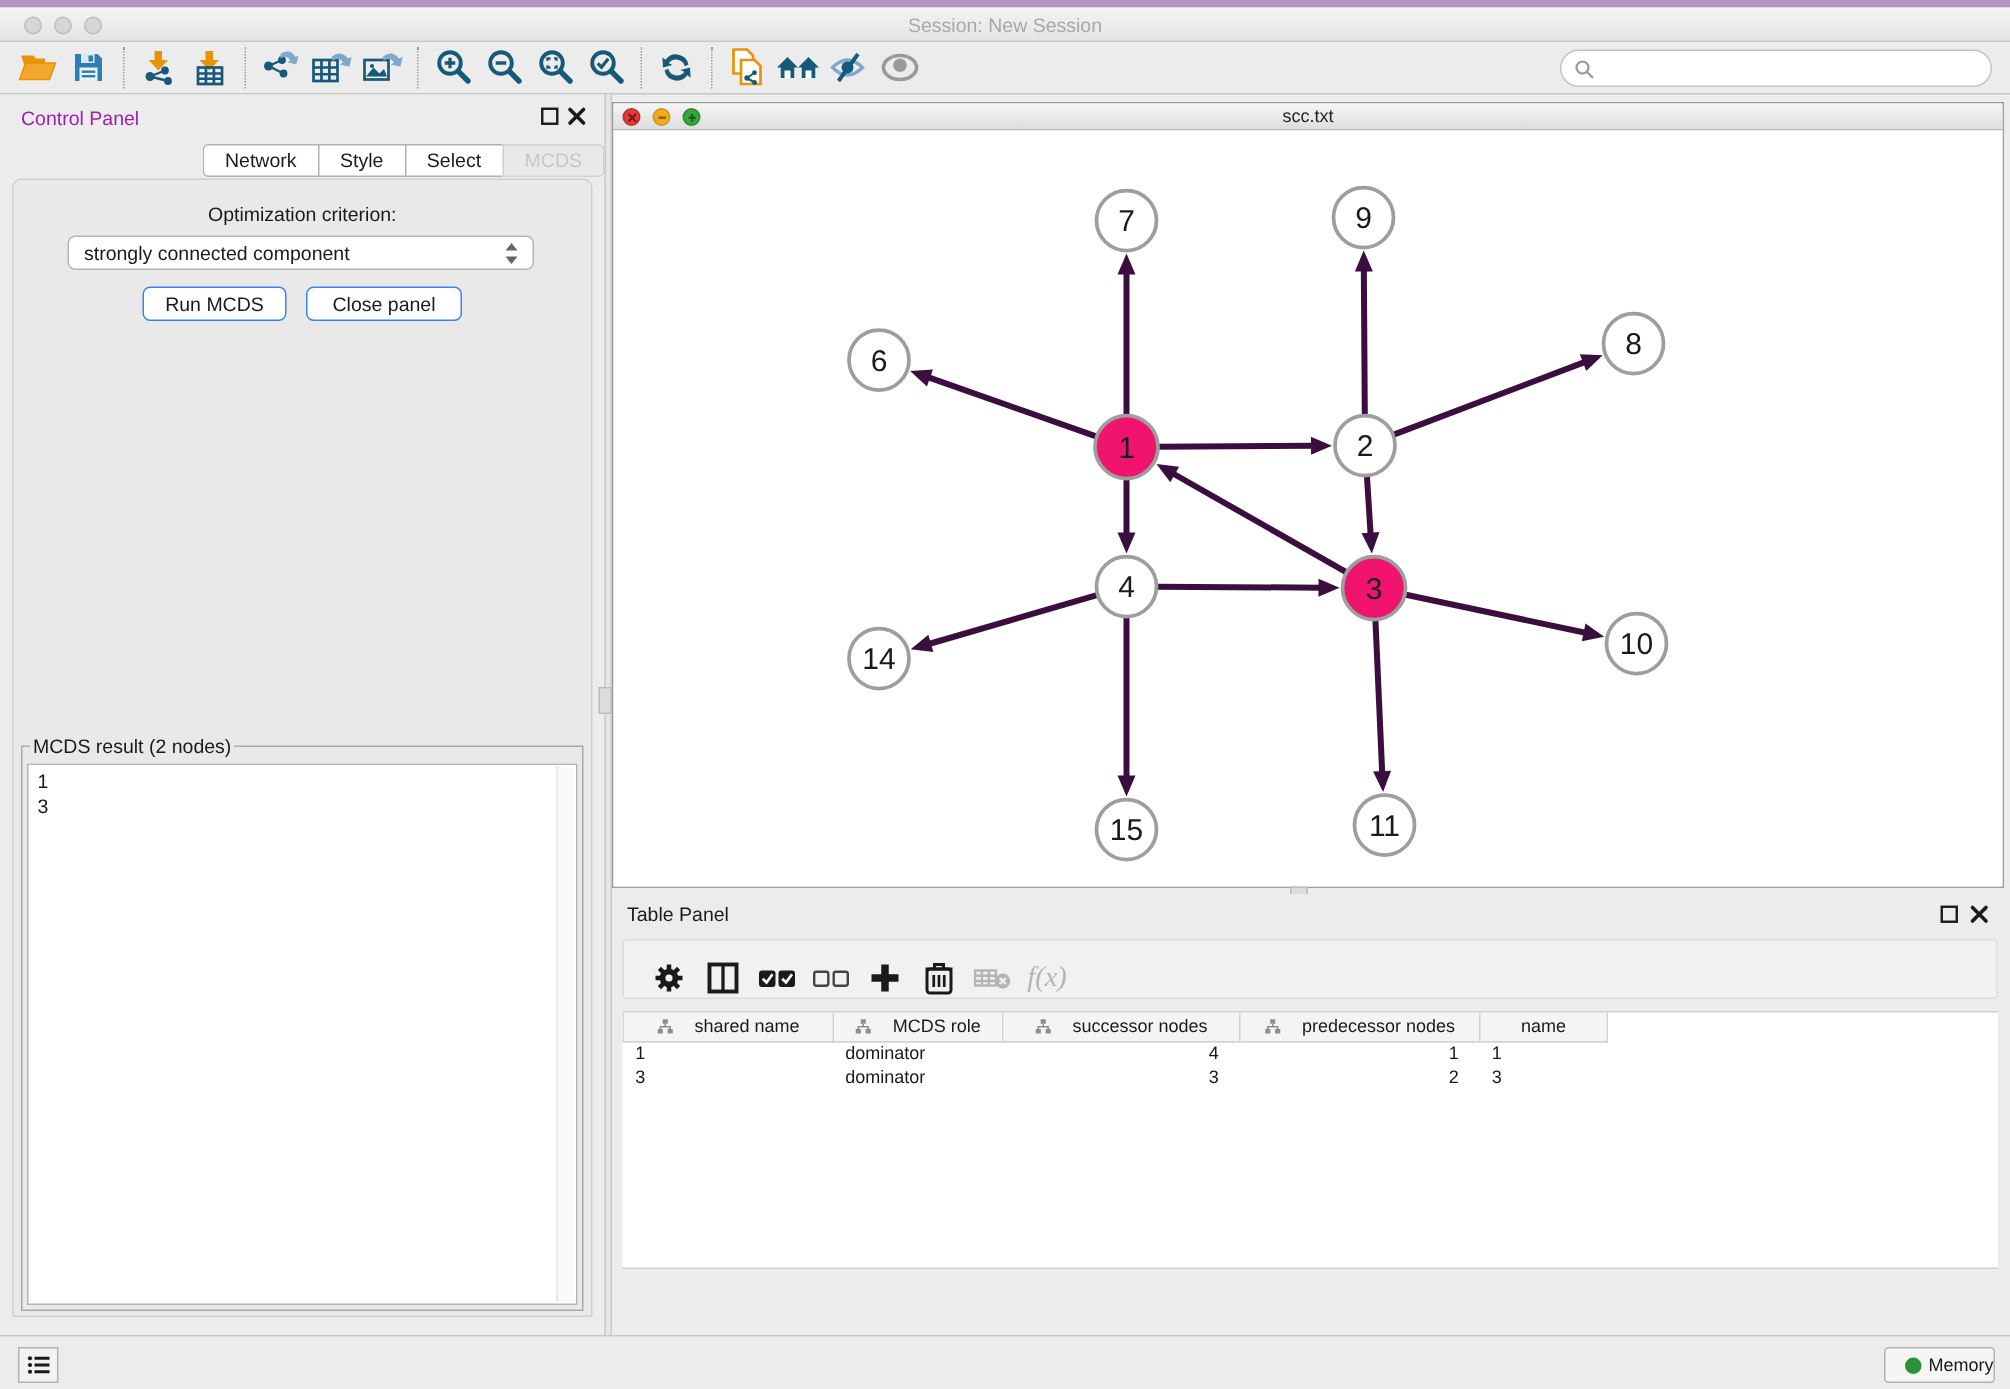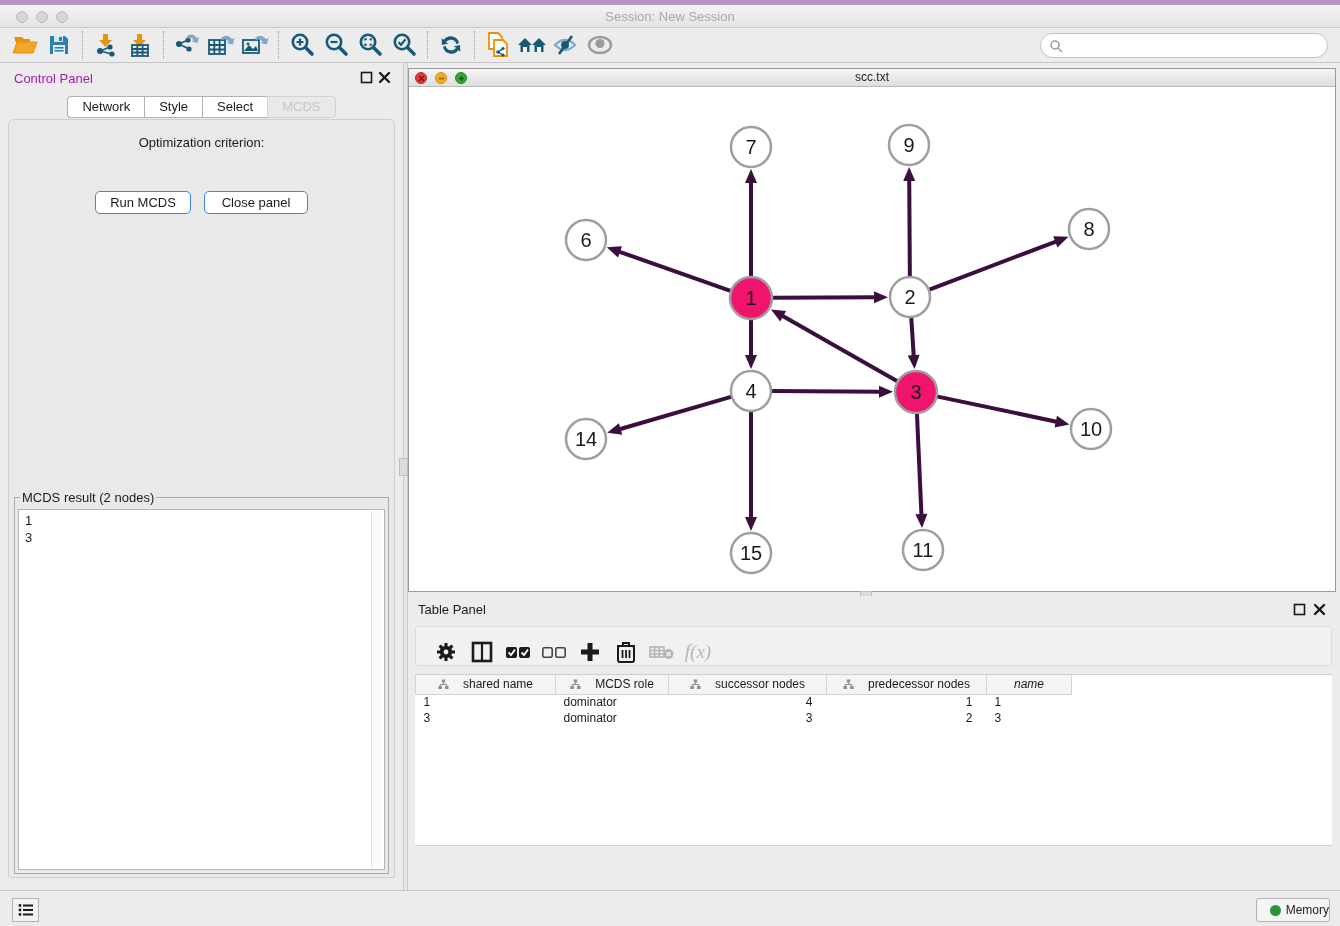--- a/index.html
+++ b/index.html
@@ -17,21 +17,21 @@
   
   #toolbar { left:0; top:28px; width:1340px; height:35px; background:#ececec; border-bottom:1px solid #c6c6c6; display:flex; align-items:center; padding-left:8px; }
   .tb-btn { width:34px; height:30px; display:flex; align-items:center; justify-content:center; flex:0 0 auto; }
   .tb-sep { width:1px; height:28px; border-left:1px dotted #9d9d9d; margin:0 6px; flex:0 0 auto; }
   #search-box { position:absolute; right:12px; top:33px; width:288px; height:25px; border:1px solid #c2c2c2; border-radius:13px; background:#fff; display:flex; align-items:center; padding-left:8px; }
 
   
   #control-panel { left:0; top:63px; width:403px; height:827px; background:#ececec; }
   #cp-title { left:14px; top:8px; font-size:13px; color:#a21caf; }
   .panel-ctrl { top:8px; width:13px; height:13px; }
-  #cp-tabs { left:0; top:33px; width:100%; display:flex; justify-content:center; }
+  #cp-tabs { left:0; top:33px; width:100%; display:flex; justify-content:flex-end; }
   .tab { height:22px; line-height:20px; padding:0 14px; font-size:13px; background:#fff; border:1px solid #b2b2b2; border-right:none; color:#1a1a1a; }
   .tab:first-child { border-radius:4px 0 0 4px; }
   .tab:last-child { border-right:1px solid #c9c9c9; border-radius:0 4px 4px 0; }
   .tab.sel { background:#e9e9e9; color:#c7c7c7; border-color:#d2d2d2; }
   #cp-body { left:8px; top:56px; width:387px; height:759px; background:#e9e9e9; border:1px solid #cfcfcf; border-radius:6px 6px 2px 2px; }
   #opt-label { left:0; top:15px; width:100%; text-align:center; font-size:13px; color:#1a1a1a; }
   #opt-select { left:36px; top:37px; width:311px; height:23px; background:#fff; border:1px solid #b5b5b5; border-radius:5px; font-size:13px; line-height:21px; padding-left:10px; color:#1a1a1a; }
   #opt-spinner { position:absolute; right:9px; top:3px; width:10px; height:16px; }
   .btn { position:absolute; height:23px; background:#fff; border:1px solid #3b82f6; border-radius:5px; font-size:13px; text-align:center; line-height:21px; color:#1a1a1a; }
   #run-btn { left:86px; top:71px; width:96px; }
@@ -238,20 +238,27 @@
       </svg>
     <div id="cp-tabs" class="abs">
         <div class="tab">Network</div>
         <div class="tab">Style</div>
         <div class="tab">Select</div>
         <div class="tab sel">MCDS</div>
       </div>
 
     <div id="cp-body" class="abs">
       <div id="opt-label" class="abs">Optimization criterion:</div>
+      <div id="opt-select" class="abs">
+        <span>strongly connected component</span>
+        <svg id="opt-spinner" viewBox="0 0 10 16">
+            <path d="M1 6 L5 1 L9 6 Z" fill="#666"></path>
+            <path d="M1 10 L5 15 L9 10 Z" fill="#666"></path>
+          </svg>
+      </div>
       <div id="run-btn" class="btn">Run MCDS</div>
       <div id="closepanel-btn" class="btn">Close panel</div>
       <fieldset id="result-fieldset">
         <legend>MCDS result (2 nodes)</legend>
         <div id="result-area">
           <div id="result-lines">
               <div class="result-line">1</div>
               <div class="result-line">3</div>
             </div>
           <div id="result-scrollbar"></div>
@@ -475,21 +482,21 @@
                     <svg width="11" height="11" viewBox="0 0 11 11">
                       <rect x="3.8" y="0.5" width="3.4" height="3" fill="#8d8d8d"></rect>
                       <rect x="0.5" y="7" width="3.4" height="3" fill="#8d8d8d"></rect>
                       <rect x="7.1" y="7" width="3.4" height="3" fill="#8d8d8d"></rect>
                       <path d="M5.5 3.5 V5.5 M2.2 7 V5.5 H8.8 V7" stroke="#8d8d8d" fill="none"></path>
                     </svg>
                   </span>
                   <span>predecessor nodes</span>
                 </span>
               </th>
-              <th style="width: 85px; font-style: italic;">
+              <th style="width: 85px;">
                 <span class="hdr-inner">
                   <span>name</span>
                 </span>
               </th>
             </tr>
           </thead>
           <tbody>
             <tr>
               <td style="width: 140px; text-align: left;">1</td>
               <td style="width: 113px; text-align: left;">dominator</td>

